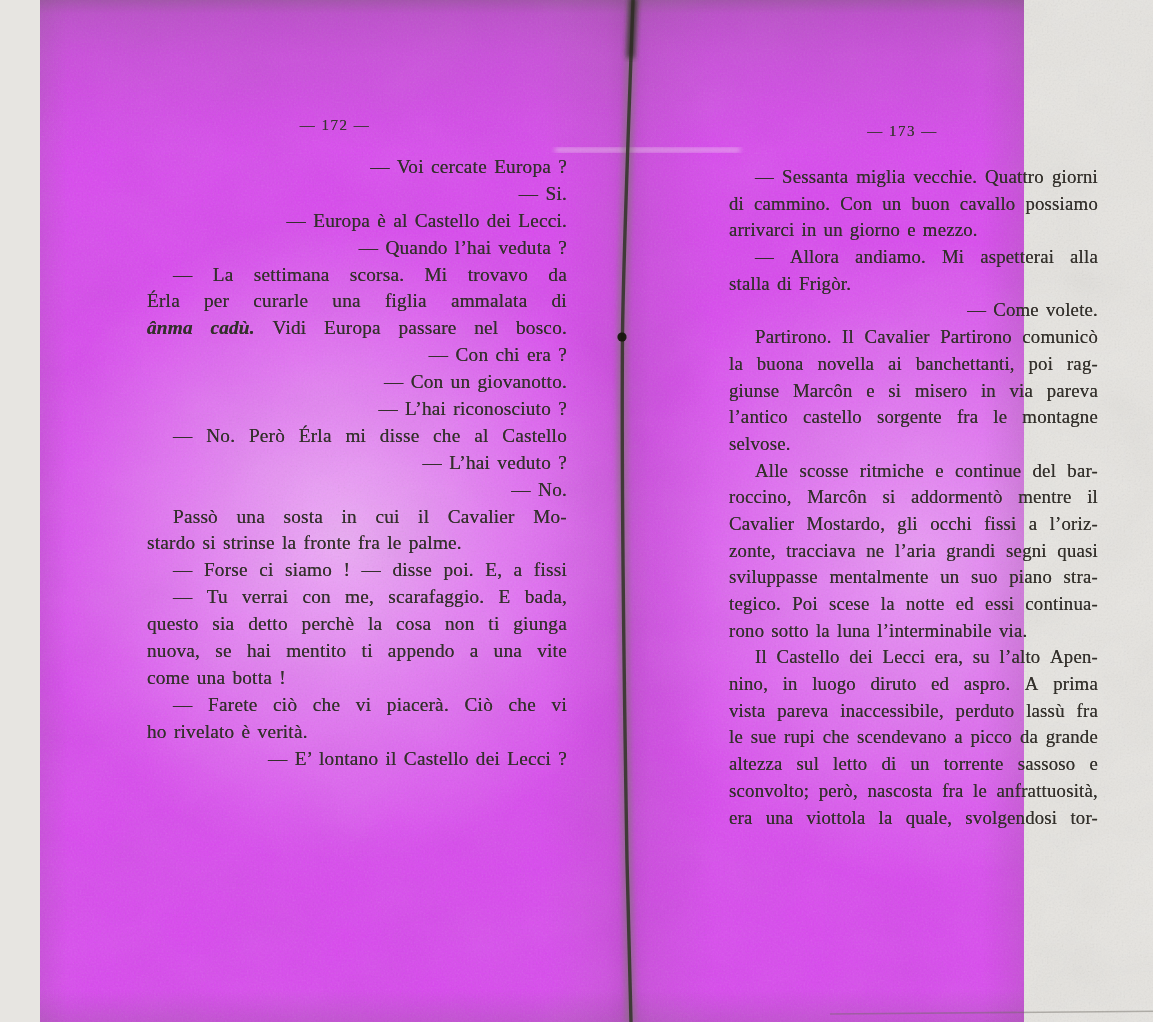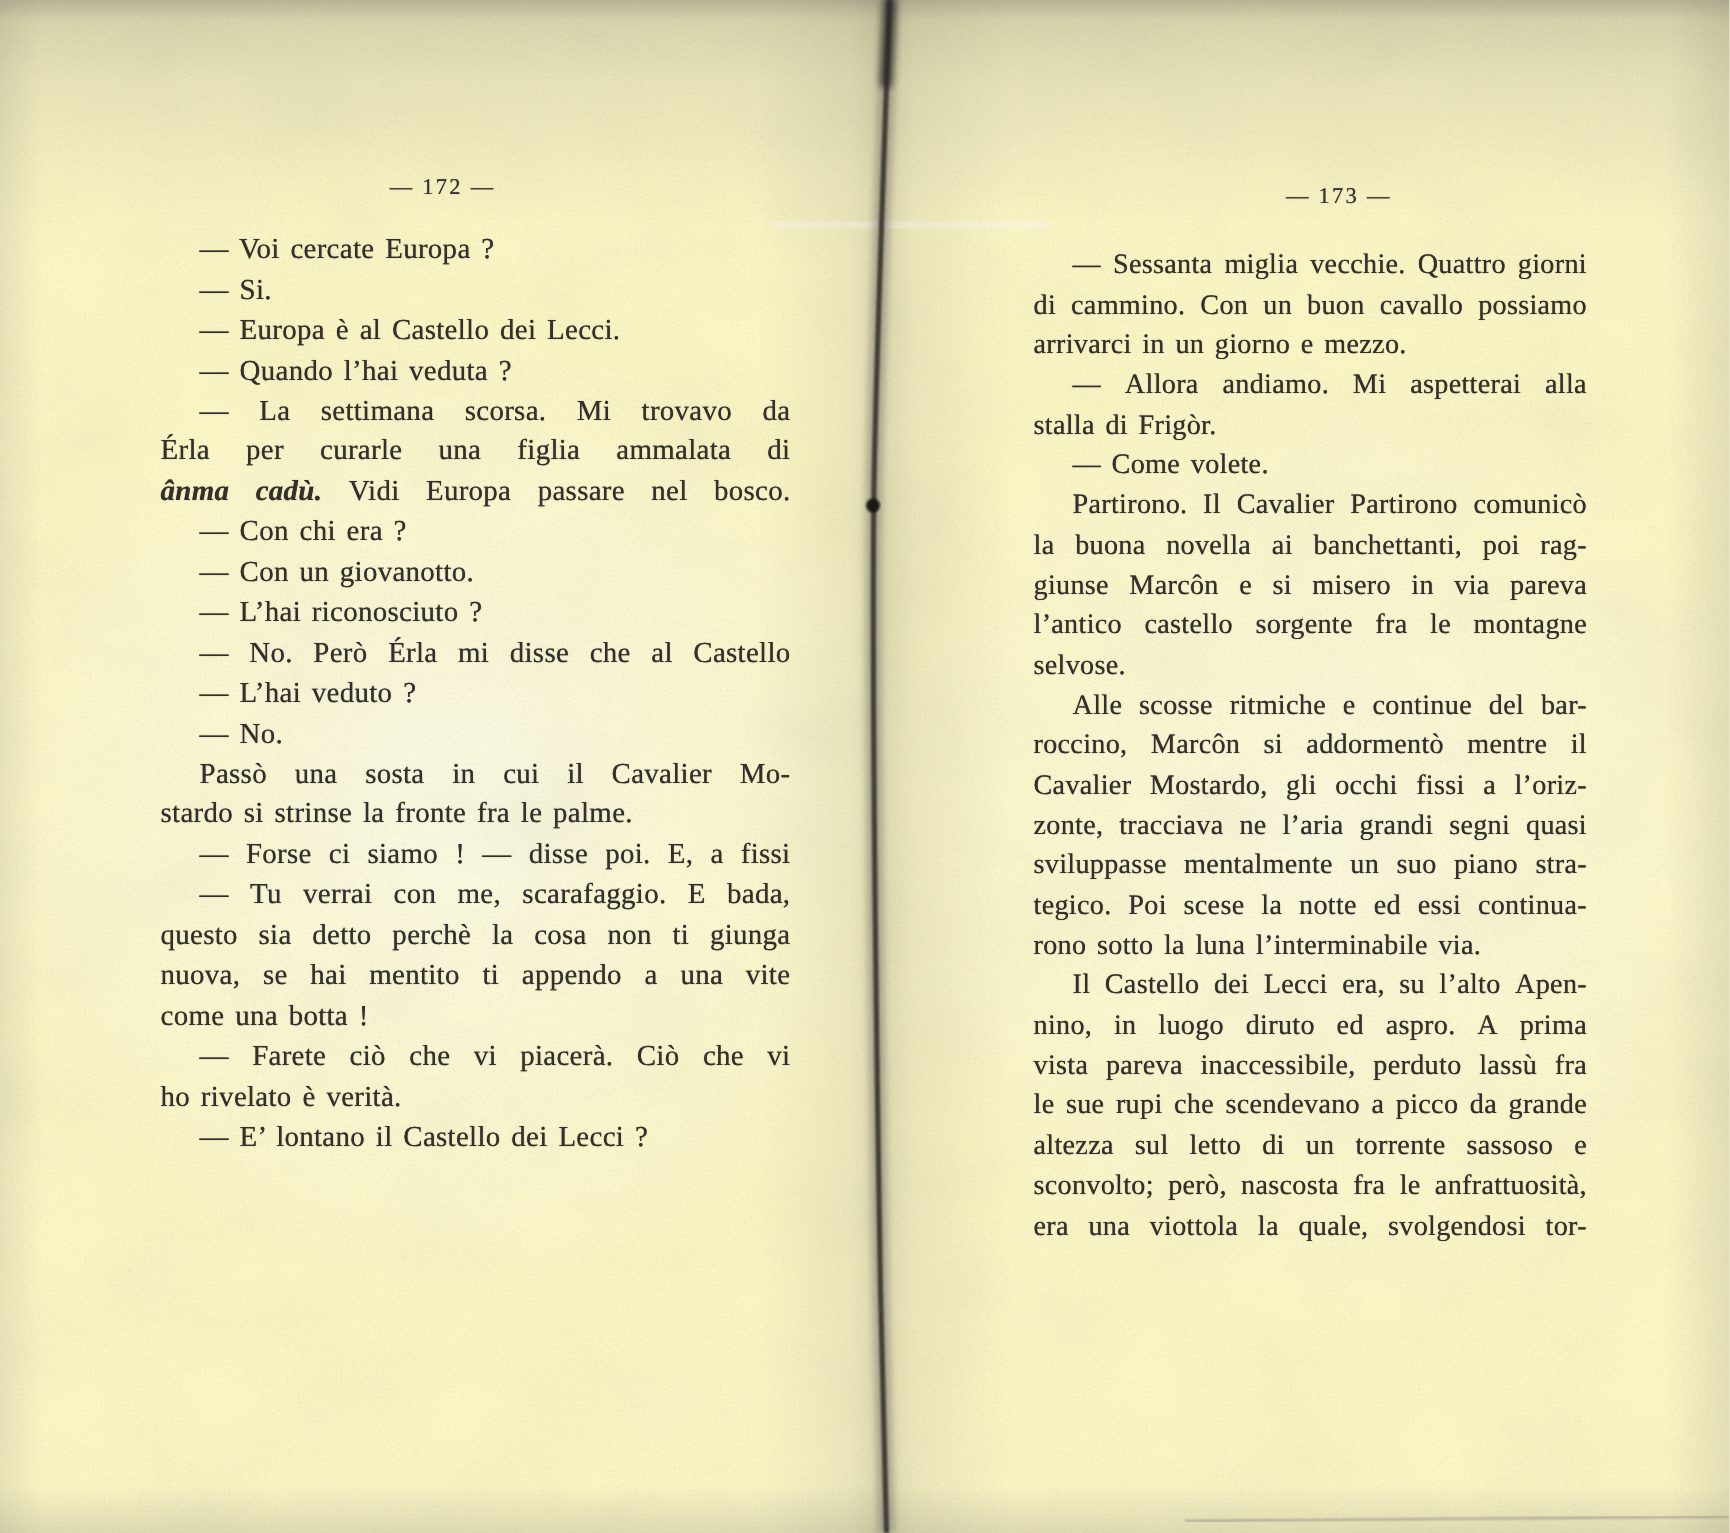--- a/index.html
+++ b/index.html
@@ -1,22 +1,23 @@
 <!DOCTYPE html>
 <html><head>
 <meta charset="utf-8">
 <style>
   html,body{margin:0;padding:0;background:#e7e5e1;}
   body{width:1153px;height:1022px;overflow:hidden;}
 
   .scan{
-    position:relative;width:1153px;height:1022px;
-    background:#fef9c3;
+    position:relative;width:984px;height:1022px;
+    background:#d946ef;
     font-family:"Liberation Serif","DejaVu Serif",serif;
     color:#33302b;
+    margin-left:40px;
   }
 
   
   .pagelight{
     position:absolute;inset:0;pointer-events:none;
     background:
       radial-gradient(ellipse 440px 450px at 300px 540px, rgba(255,255,255,.55), rgba(255,255,255,0) 72%),
       radial-gradient(ellipse 410px 450px at 880px 560px, rgba(255,255,255,.45), rgba(255,255,255,0) 72%);
   }
 
@@ -34,30 +35,30 @@
   .shade-left{top:0;bottom:0;left:0;width:28px;
     background:linear-gradient(90deg, rgba(104,101,95,.12), rgba(104,101,95,0));}
   .shade-bottom{bottom:0;left:0;right:0;height:32px;
     background:linear-gradient(0deg, rgba(104,101,95,.18), rgba(104,101,95,0));}
 
   .pagenum{
     position:absolute;font-size:15px;letter-spacing:1.5px;color:#393530;
     white-space:pre;text-align:center;text-shadow:0 0 .5px rgba(57,53,48,.85);
   }
   #pn-left{top:117px;left:85px;width:420px;}
-  #pn-right{top:123px;left:708px;width:369px;}
+  #pn-right{top:123px;left:678px;width:369px;}
 
   .textblock{position:absolute;text-shadow:0 0 .55px rgba(51,48,43,.85);}
   #tb-left {top:154px;left:107px;width:420px;font-size:19.3px;--lh:26.9px;}
   #tb-right{top:164px;left:689px;width:369px;font-size:18.8px;--lh:26.7px;}
 
   .line{height:var(--lh);line-height:var(--lh);white-space:pre;
         letter-spacing:.2px;word-spacing:2.2px;}
   .line.just{display:flex;justify-content:space-between;word-spacing:0;}
-  .line.ind{padding-left:26px;}
+  .line.ind{padding-left:26px;text-align:right;}
   .it{font-style:italic;font-weight:bold;}
 
   .gutter{position:absolute;top:0;left:0;pointer-events:none;}
 </style>
 </head>
 <body>
 
 <div class="scan">
 
   <div class="pagelight"></div>

